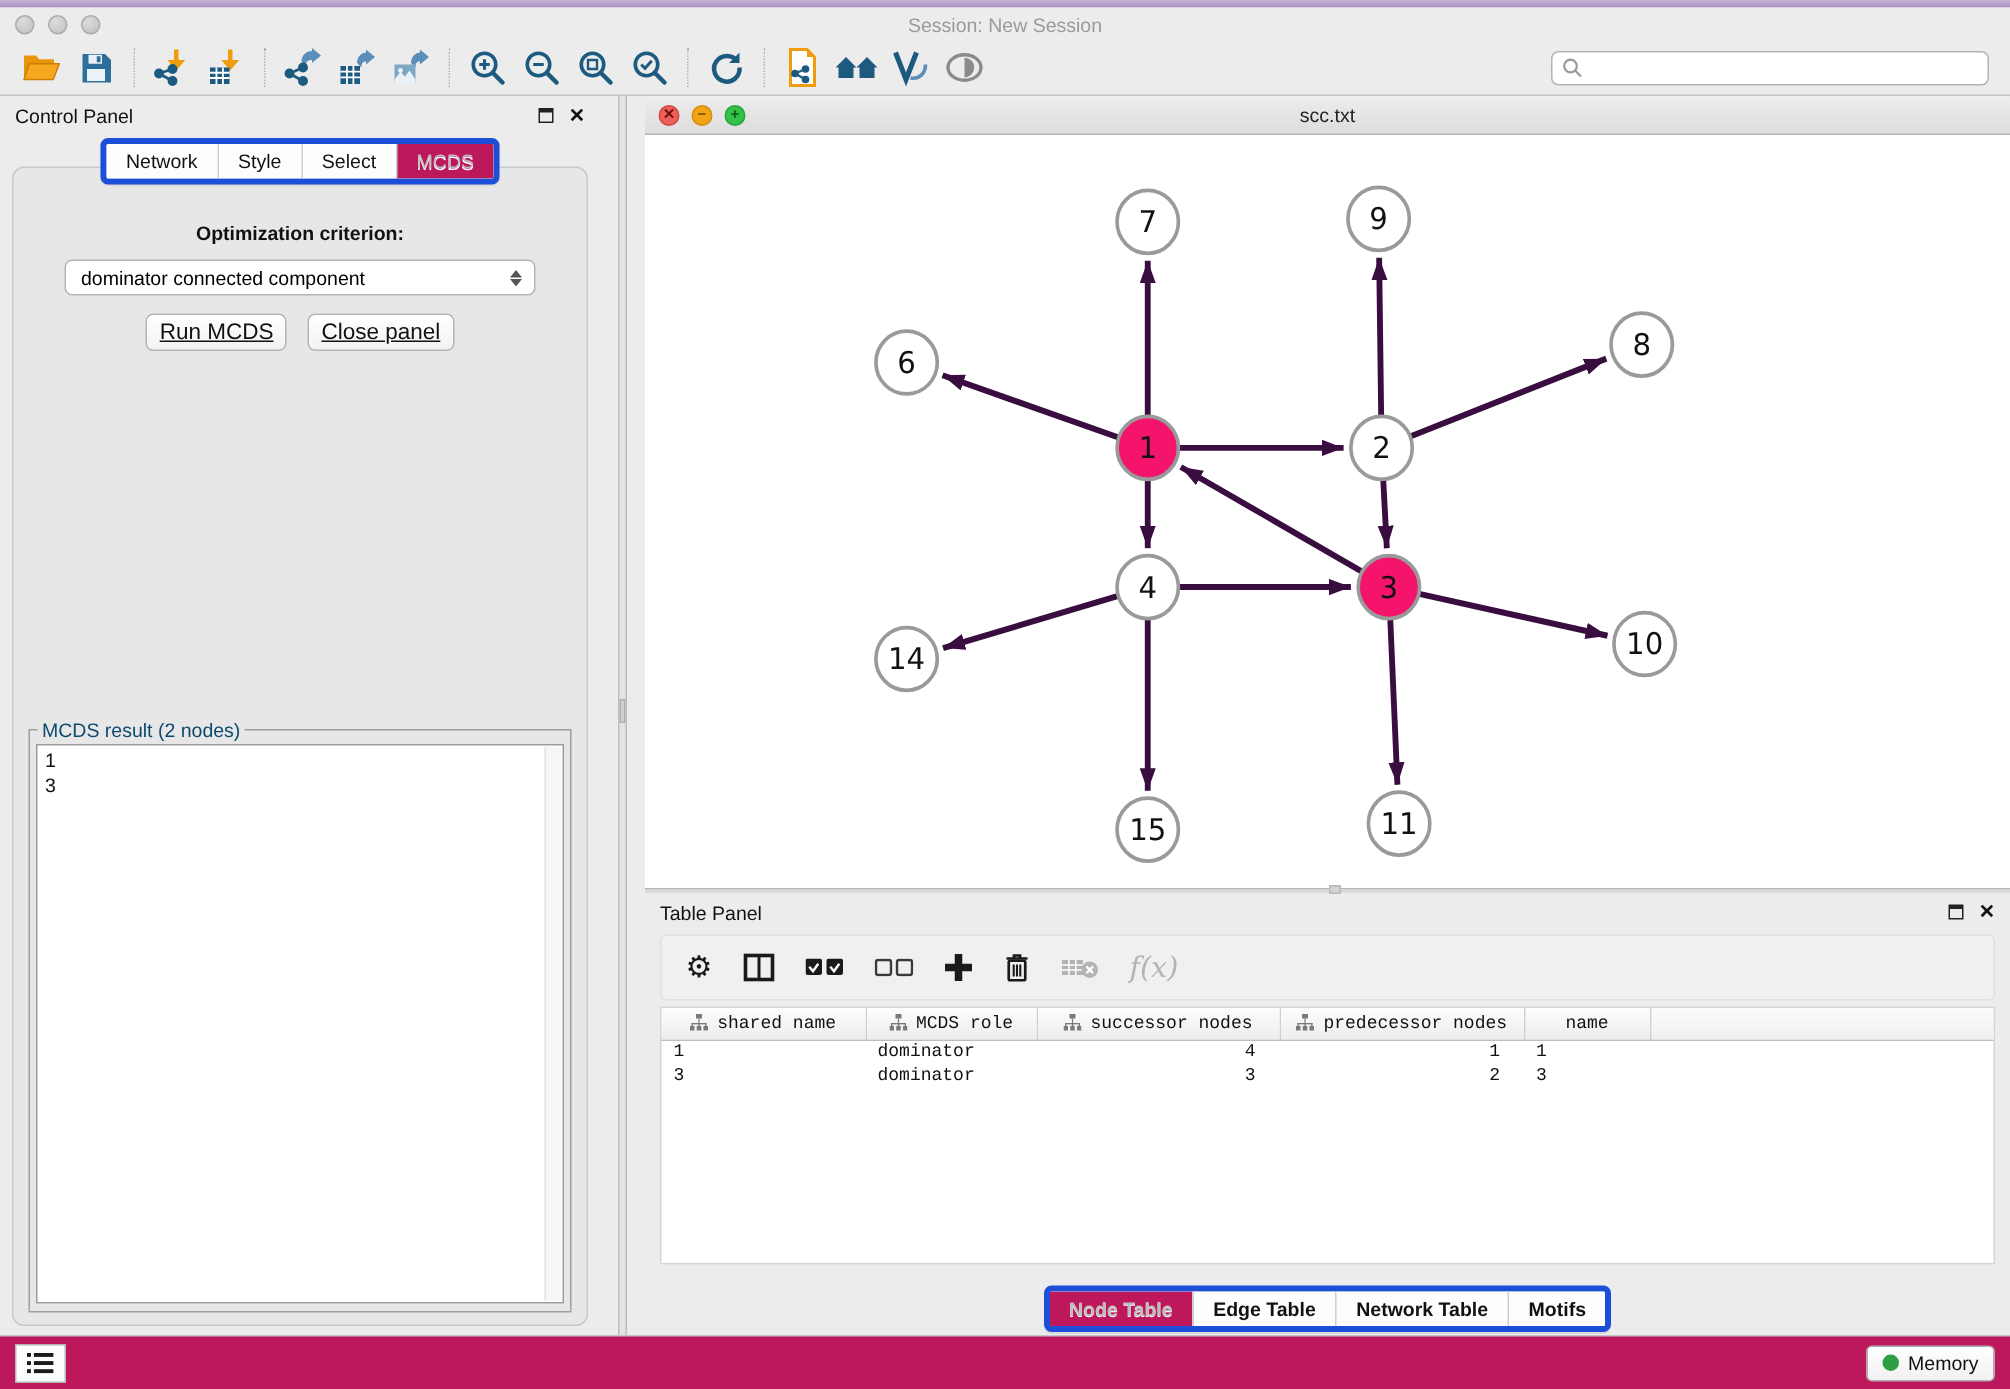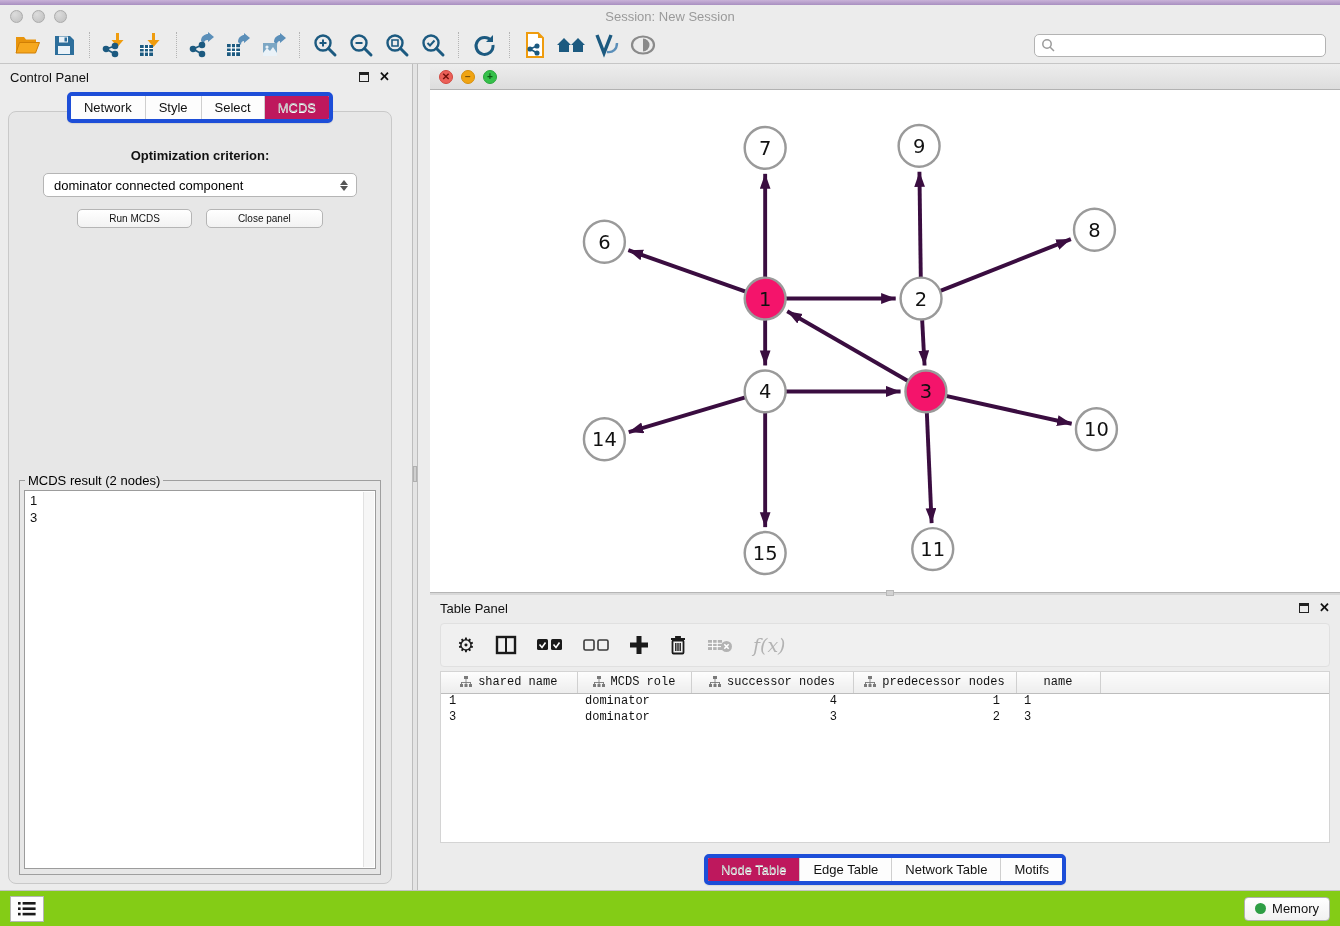--- a/index.html
+++ b/index.html
@@ -42,23 +42,23 @@
   .seg.active { background:#be185d; color:#bdbdbd; text-shadow:0 1px 0 #fff; }
   .cp-inner { margin:-12px 8px 6px 8px; padding-top:12px; flex:1; background:#e7e7e7; border:1px solid #c9c9c9; border-radius:8px; display:flex; flex-direction:column; }
   .opt-label { text-align:center; font-size:13px; font-weight:bold; margin-top:24px; color:#111; }
   .combo { margin:10px 34px 0 34px; height:24px; background:#fff; border:1px solid #b5b5b5; border-radius:5px; display:flex; align-items:center; padding:0 8px 0 10px; font-size:13px; cursor:pointer; }
   .combo .combo-text { flex:1; }
   .combo .spin { display:flex; flex-direction:column; gap:1px; }
   .combo .spin i { width:0; height:0; border-left:4px solid transparent; border-right:4px solid transparent; }
   .combo .spin .up { border-bottom:5px solid #555; }
   .combo .spin .dn { border-top:5px solid #555; }
   .cp-buttons { display:flex; justify-content:center; gap:14px; margin-top:12px; }
-  .btn { background:linear-gradient(#ffffff,#f2f2f2); border:1px solid #b5b5b5; border-radius:5px; font-size:10px; padding:3px 31px; cursor:pointer; color:#111; }
+  .btn { background:linear-gradient(#ffffff,#f2f2f2); border:1px solid #b5b5b5; border-radius:5px; font-size:15px; padding:3px 8px; cursor:pointer; color:#111;text-decoration:underline; }
   .result-box { margin:252px 10px 8px 10px; flex:1; border:1px solid #9f9f9f; position:relative; background:transparent; }
-  .result-title { position:absolute; top:-8px; left:5px; background:#e7e7e7; padding:0 3px; font-size:13px; color:#000000; }
+  .result-title { position:absolute; top:-8px; left:5px; background:#e7e7e7; padding:0 3px; font-size:13px; color:#0c4a6e; }
   .result-area { position:absolute; top:9px; left:4px; right:4px; bottom:5px; background:#fff; border:1px solid #9c9c9c; font-size:13px; padding:1px 5px; overflow:hidden; }
   .result-area .scroll { position:absolute; top:1px; right:1px; bottom:1px; width:11px; background:#f6f6f6; border-left:1px solid #e2e2e2; }
   .result-line { line-height:17px; color:#111; }
 
   
   .net-window { height:529px; display:flex; flex-direction:column; border-bottom:1px solid #b5b5b5; }
   .net-titlebar { height:26px; background:linear-gradient(#ededed,#dddddd); border-bottom:1px solid #b2b2b2; display:flex; align-items:center; position:relative; }
   .mini-lights { display:flex; gap:8px; margin-left:9px; }
   .mini { width:14px; height:14px; border-radius:50%; font-size:10px; font-weight:bold; display:flex; align-items:center; justify-content:center; line-height:1; cursor:pointer; }
   .mini.red { background:#ec6058; border:1px solid #d14840; color:#70100a; }
@@ -79,24 +79,24 @@
   .tp-tablewrap { margin:4px 10px 0 10px; background:#fff; border:1px solid #d4d4d4; height:172px; overflow:hidden;font-family:Liberation Mono, monospace; }
   table.datatable { border-collapse:collapse; table-layout:fixed; width:100%; }
   table.datatable col.c0 { width:136px; } table.datatable col.c1 { width:114px; }
   table.datatable col.c2 { width:162px; } table.datatable col.c3 { width:163px; }
   table.datatable col.c4 { width:84px; }  table.datatable col.cf { width:auto; }
   th { height:21px; font-size:12px; font-weight:normal; color:#111; background:linear-gradient(#fdfdfd,#ededed); border-right:1px solid #d0d0d0; border-bottom:1px solid #bdbdbd; position:relative; }
   th .th-inner { display:flex; align-items:center; justify-content:center; gap:6px; }
   th.filler { border-right:none; background:linear-gradient(#fbfbfb,#f0f0f0); }
   td { height:16px; font-size:12px; color:#111; padding:0 6px; white-space:nowrap; overflow:hidden; }
   td.al { text-align:left; padding-left:8px; } td.ar { text-align:right; padding-right:16px; }
-  .tp-bottomtabs { height:36px; display:flex; align-items:flex-start; justify-content:center; margin-top:auto; }
-
-  
-  .statusbar { position:absolute; left:0; right:0; bottom:0; height:36px; background:#84cc16; border-top:1px solid #c3c3c3; display:flex; align-items:center; padding:0 10px; }
+  .tp-bottomtabs { height:36px; display:flex; align-items:center; justify-content:center; margin-top:auto;font-weight:bold; }
+
+  
+  .statusbar { position:absolute; left:0; right:0; bottom:0; height:36px; background:#be185d; border-top:1px solid #c3c3c3; display:flex; align-items:center; padding:0 10px; }
   .list-btn { width:34px; height:26px; background:#fdfdfd; border:1px solid #b5b5b5; display:flex; align-items:center; justify-content:center; cursor:pointer; }
   .memory-btn { margin-left:auto; height:24px; background:linear-gradient(#fff,#f1f1f1); border:1px solid #b0b0b0; border-radius:4px; display:flex; align-items:center; gap:6px; padding:0 10px; font-size:13px; cursor:pointer; color:#111; }
   .memory-dot { width:11px; height:11px; border-radius:50%; }
 </style>
 </head>
 <body>
 
 <div class="top-strip"></div>
 <div class="titlebar">
   <div class="traffic">
@@ -300,20 +300,21 @@
 
   <div class="right-col">
 
     <div class="net-window">
       <div class="net-titlebar">
         <div class="mini-lights">
           <span class="mini red">✕</span>
           <span class="mini yellow">−</span>
           <span class="mini green">+</span>
         </div>
+        <div class="net-title">scc.txt</div>
       </div>
       <div class="net-canvas">
         <svg id="graph-svg" width="100%" height="100%" viewBox="0 0 934 503" preserveAspectRatio="none">
             <defs>
               <marker id="arrowhead" markerUnits="userSpaceOnUse" markerWidth="18" markerHeight="14" refX="15" refY="5.5" orient="auto">
                 <path d="M0,0 L15,5.5 L0,11 Z" fill="#3a0d40"></path>
               </marker>
             </defs>
             <line x1="344" y1="194" x2="344" y2="84" stroke="#3a0d40" stroke-width="4" marker-end="url(#arrowhead)"></line>
             <line x1="329.8221469179795" y1="204.10219620802928" x2="203.5749453421688" y2="160.48952657274924" stroke="#3a0d40" stroke-width="4" marker-end="url(#arrowhead)"></line>

